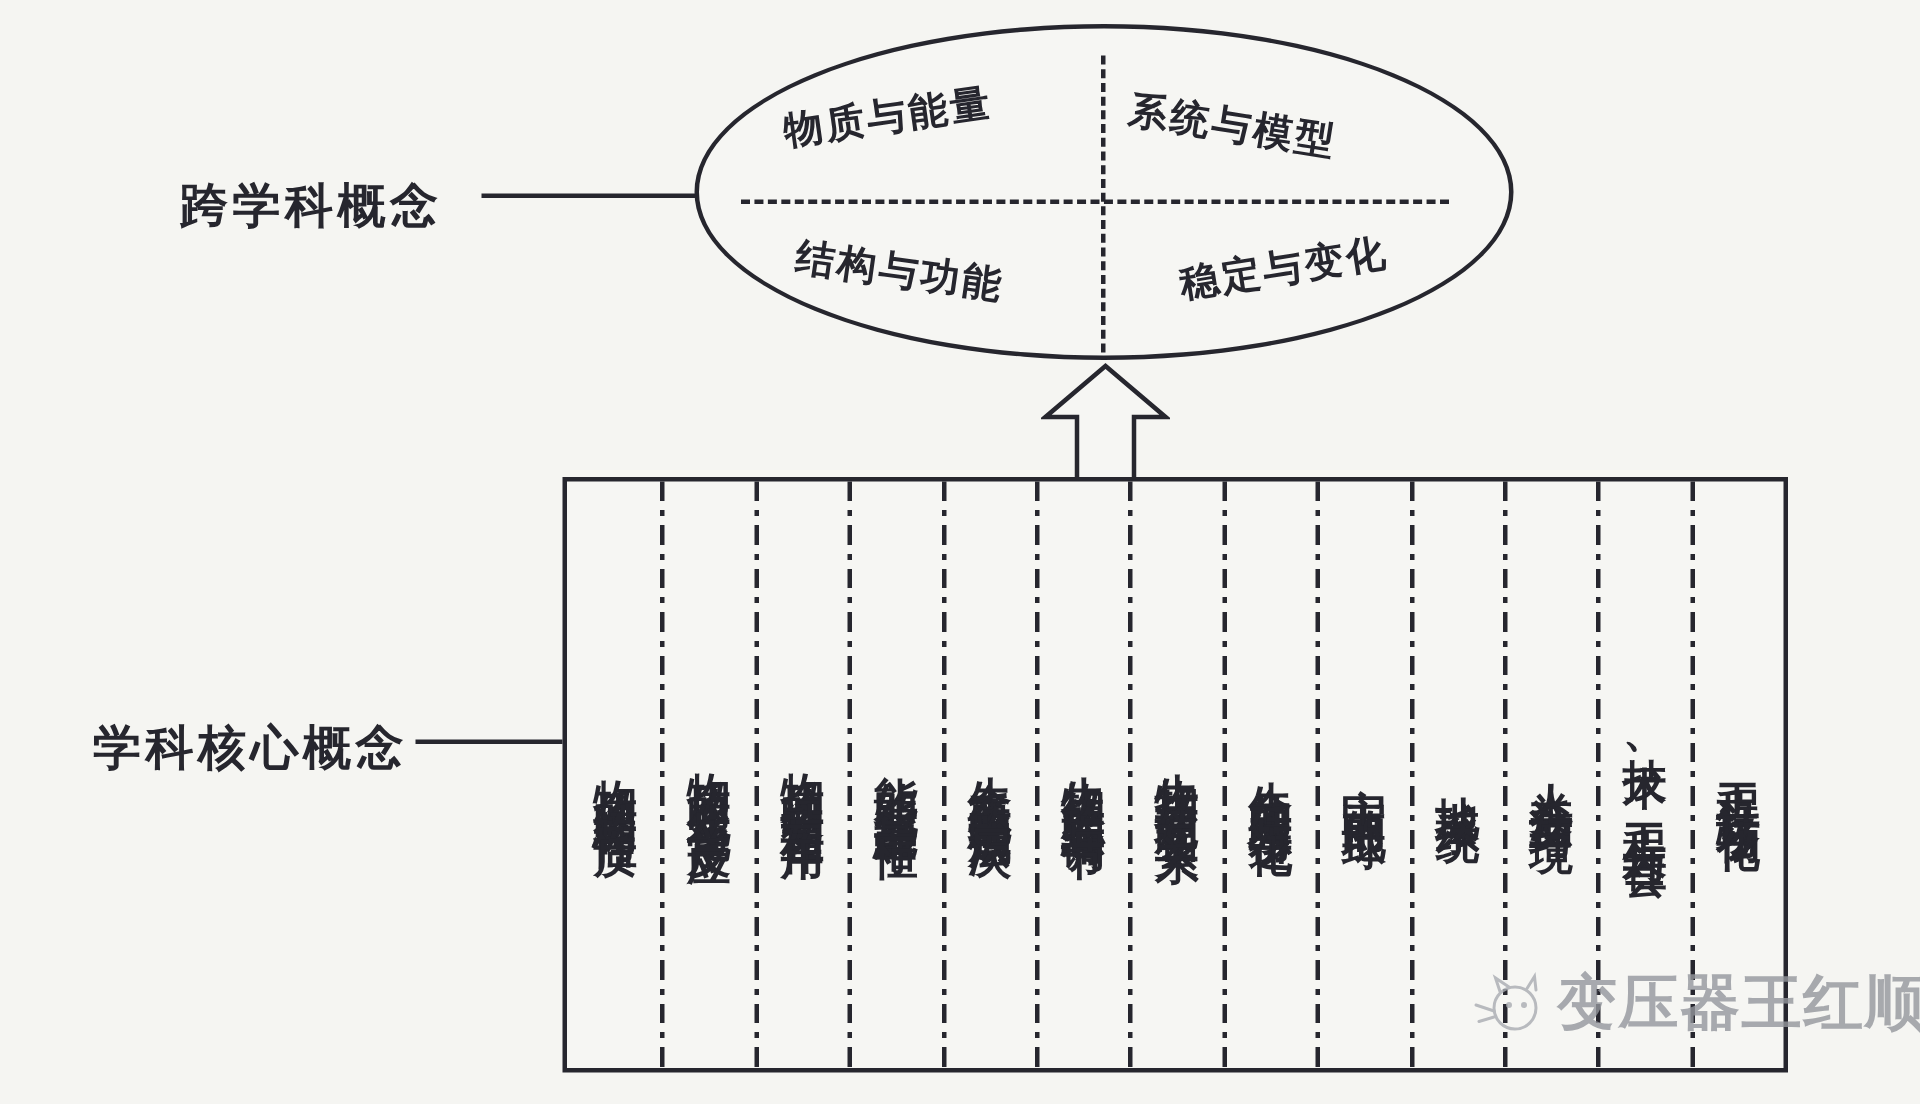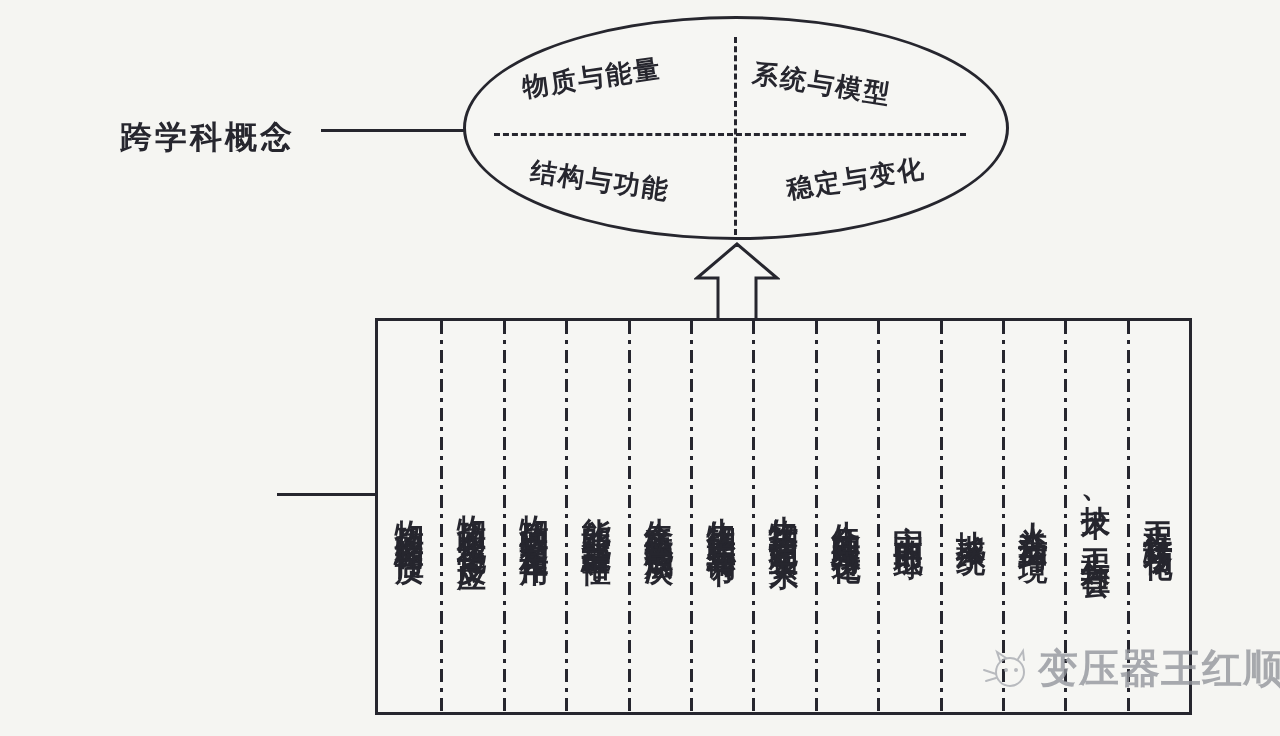--- a/index.html
+++ b/index.html
@@ -67,20 +67,21 @@
     <span class="q q-tl">物质与能量</span>
     <span class="q q-tr">系统与模型</span>
     <span class="q q-bl">结构与功能</span>
     <span class="q q-br">稳定与变化</span>
   </div>
 
   <svg class="arrow" width="86" height="79" viewBox="0 0 86 79">
     <polygon points="43,2 3,36 24,36 24,78 62,78 62,36 83,36" fill="#f6f6f3" stroke="#26262e" stroke-width="3" stroke-linejoin="miter"></polygon>
   </svg>
 
+  <div class="side-label bottom-label">学科核心概念</div>
   <div class="connector connector-bottom"></div>
 
   <div class="concept-box">
     <div class="col">
         <span class="vtext">物质的结构与性质</span>
       </div>
     <div class="col">
         <span class="vtext">物质的变化与化学反应</span>
       </div>
     <div class="col">

